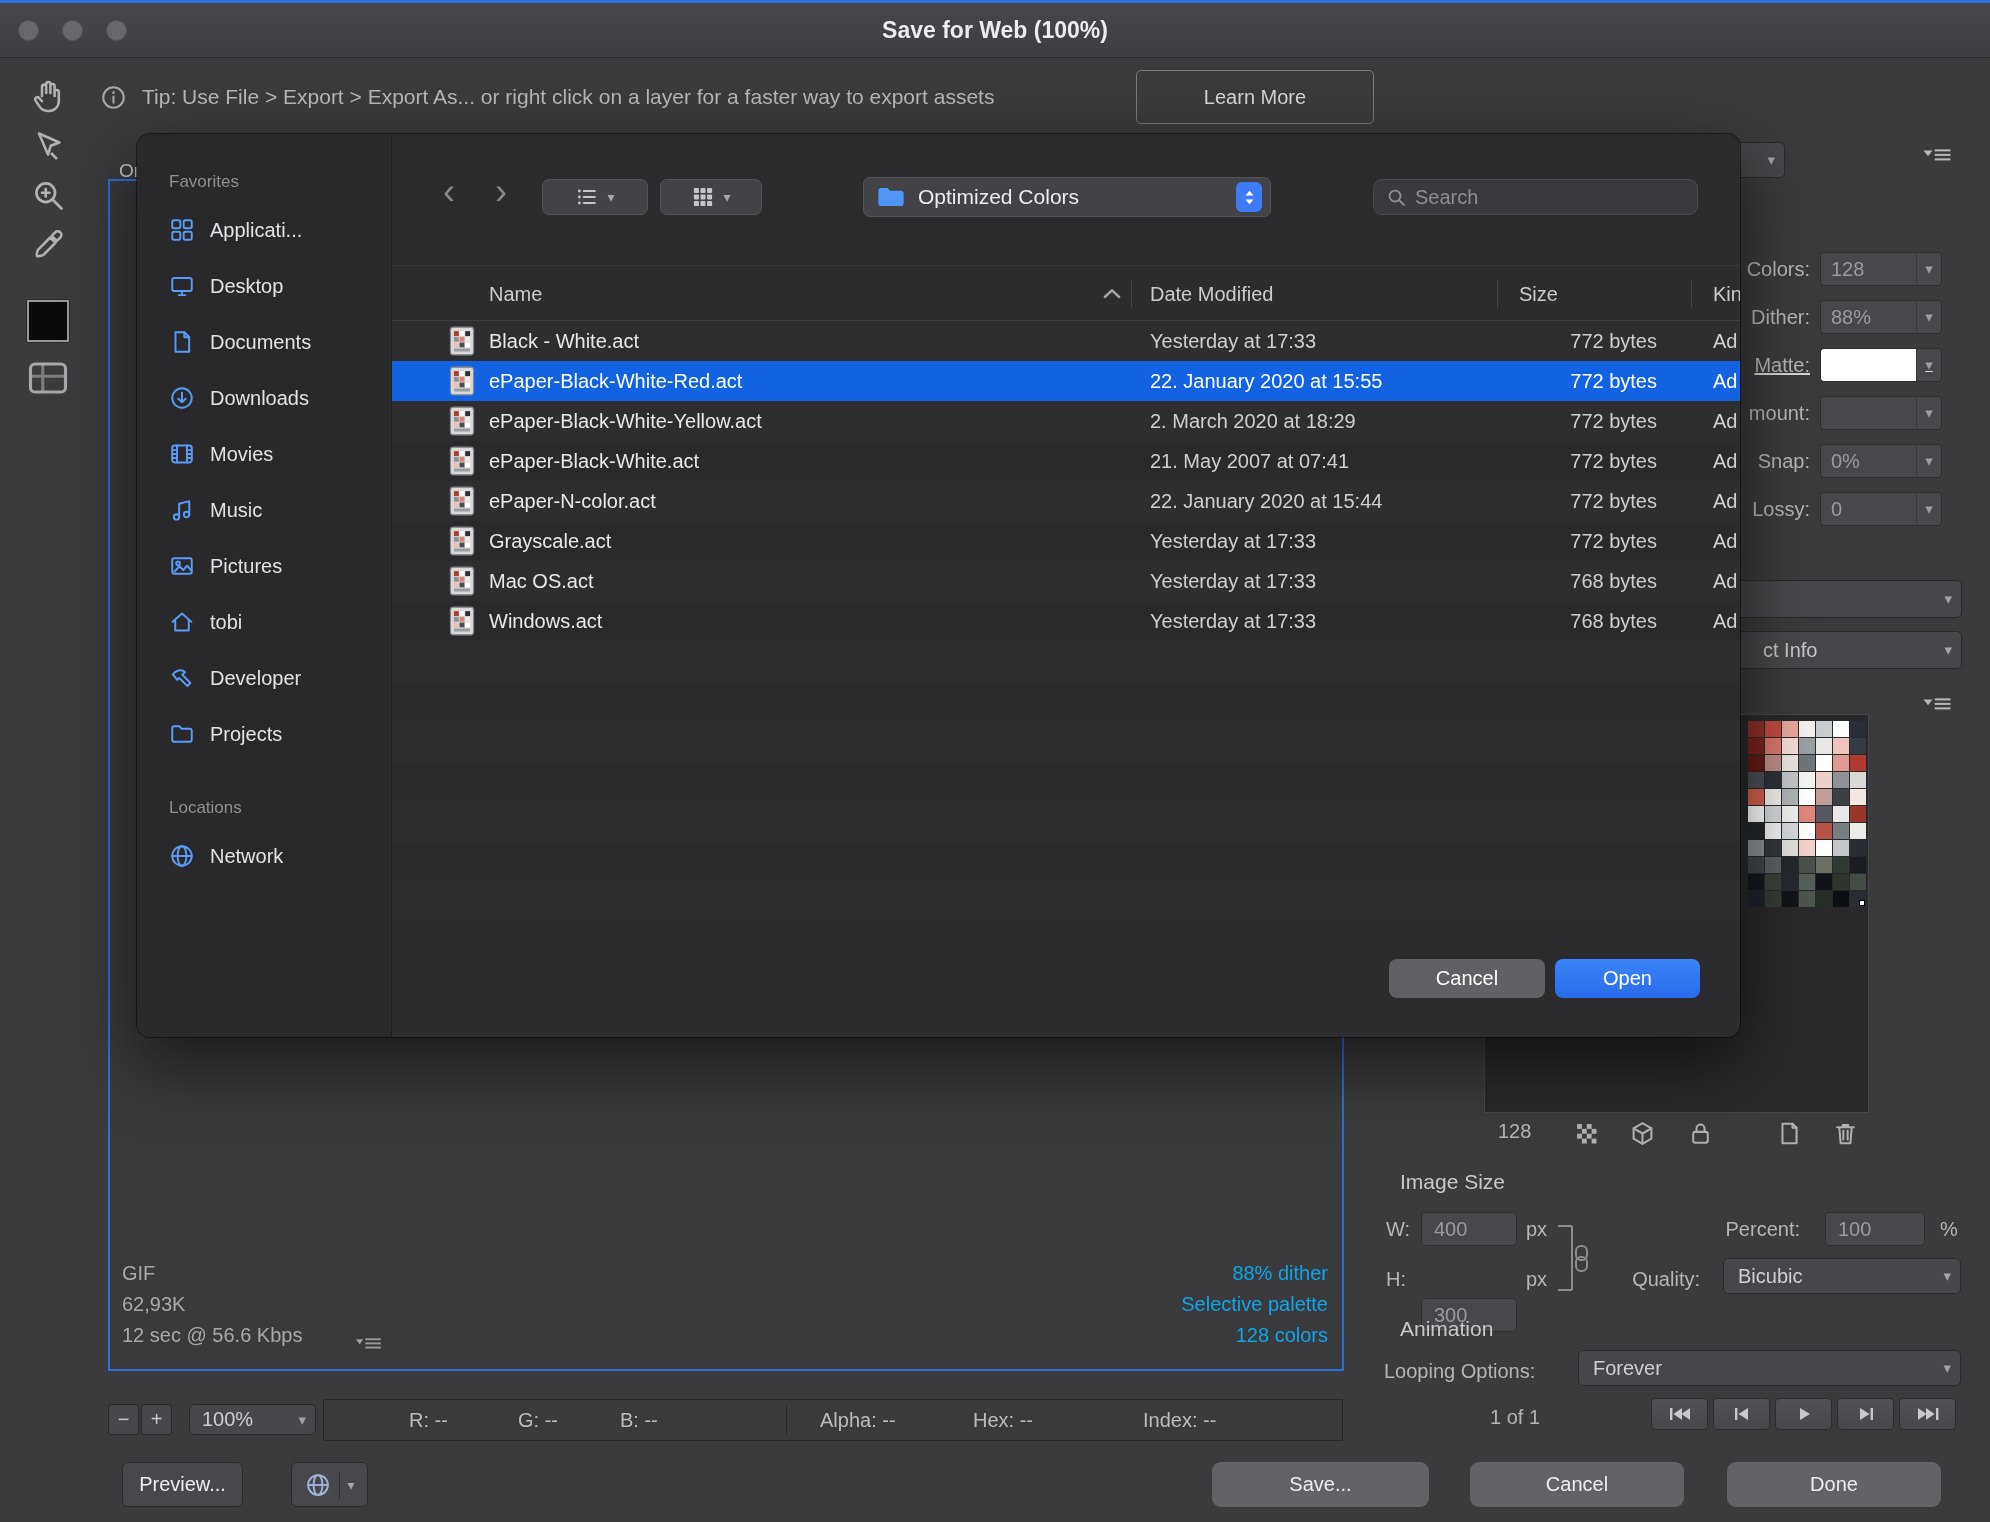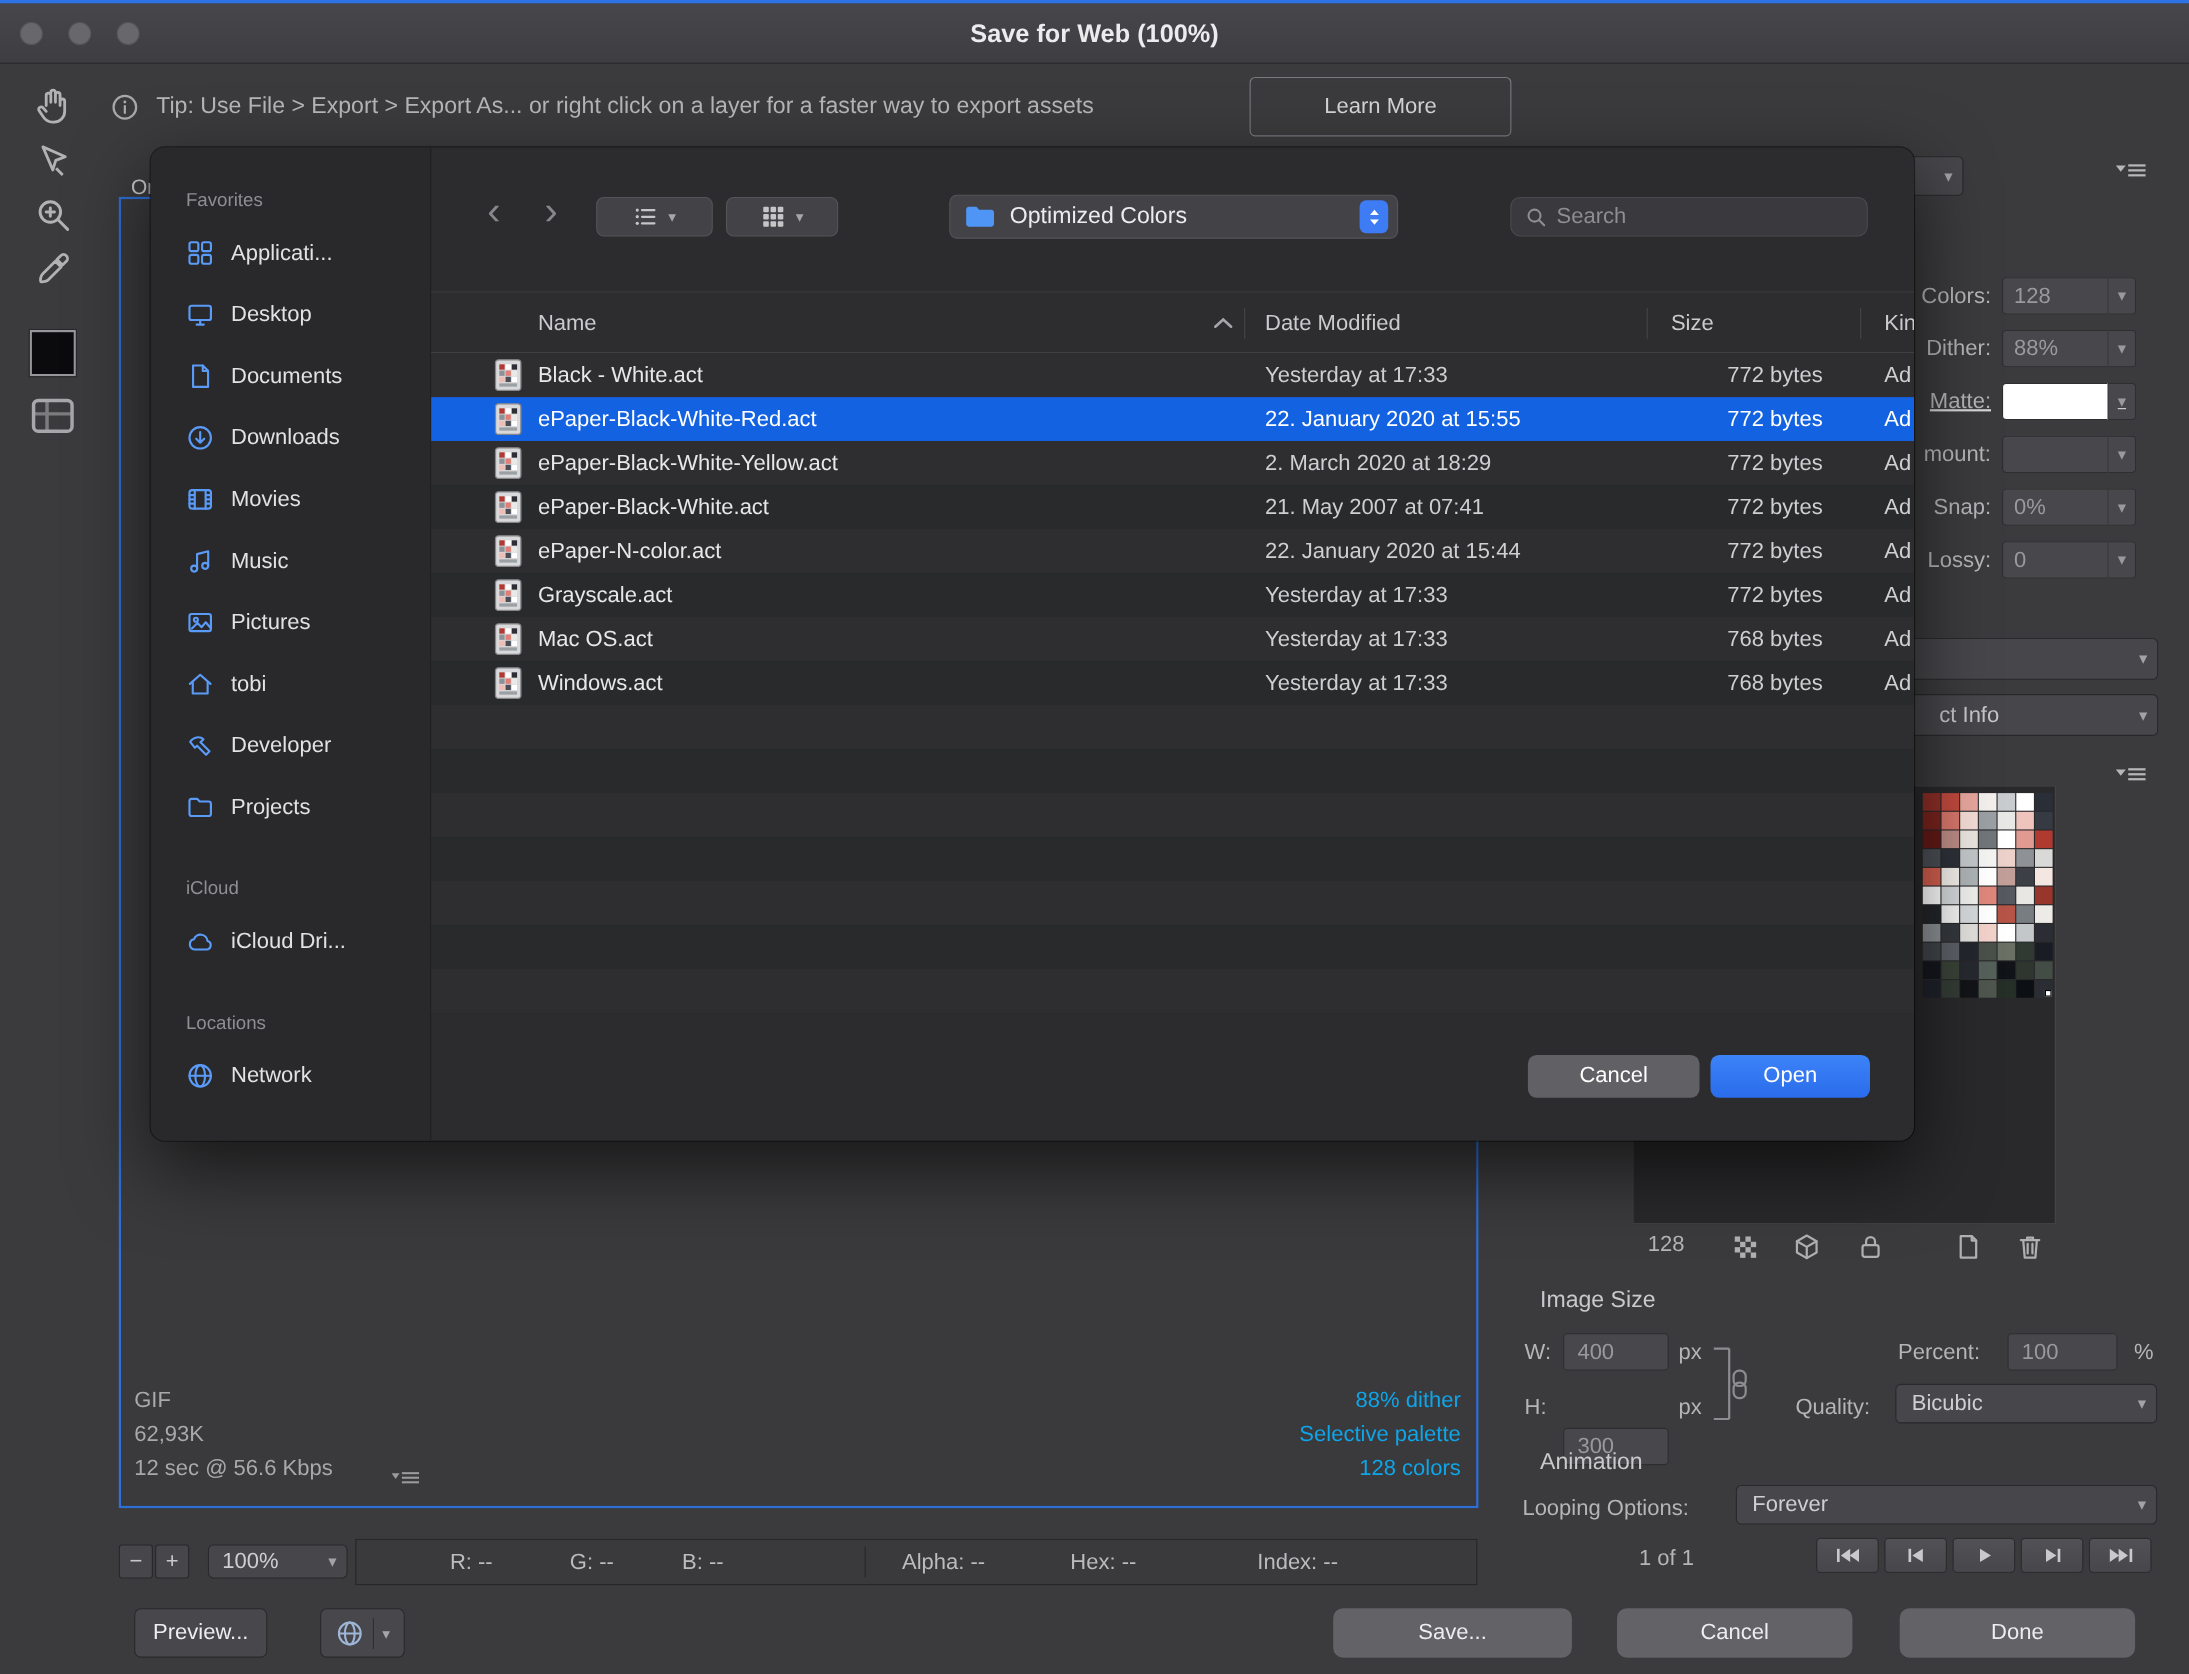--- a/index.html
+++ b/index.html
@@ -579,31 +579,20 @@
             <div class="sb-item">
               <span class="icn" style="width: 26px; height: 26px;">
                 <svg viewBox="0 0 20 20" fill="none" stroke="currentColor" stroke-width="1.5" stroke-linecap="round" stroke-linejoin="round">
                   <path d="M2.5 5.6c0-.9.7-1.6 1.6-1.6h3.9l1.6 1.9h6.3c.9 0 1.6.7 1.6 1.6v6.9c0 .9-.7 1.6-1.6 1.6H4.1c-.9 0-1.6-.7-1.6-1.6z"></path>
                 </svg>
               </span>
               <span>Projects</span>
             </div>
           </div>
           <div class="sb-section">
-            <div class="sb-title">iCloud</div>
-            <div class="sb-item">
-              <span class="icn" style="width: 26px; height: 26px;">
-                <svg viewBox="0 0 20 20" fill="none" stroke="currentColor" stroke-width="1.5" stroke-linecap="round" stroke-linejoin="round">
-                  <path d="M6.1 15.5a3.6 3.6 0 0 1-.5-7.1 4.9 4.9 0 0 1 9.5 1.2 3 3 0 0 1-.7 5.9z"></path>
-                </svg>
-              </span>
-              <span>iCloud Dri...</span>
-            </div>
-          </div>
-          <div class="sb-section">
             <div class="sb-title">Locations</div>
             <div class="sb-item">
               <span class="icn" style="width: 26px; height: 26px;">
                 <svg viewBox="0 0 20 20" fill="none" stroke="currentColor" stroke-width="1.5" stroke-linecap="round" stroke-linejoin="round">
                   <circle cx="10" cy="10" r="7.5"></circle>
                   <ellipse cx="10" cy="10" rx="3.4" ry="7.5"></ellipse>
                   <path d="M2.5 10h15"></path>
                 </svg>
               </span>
               <span>Network</span>

